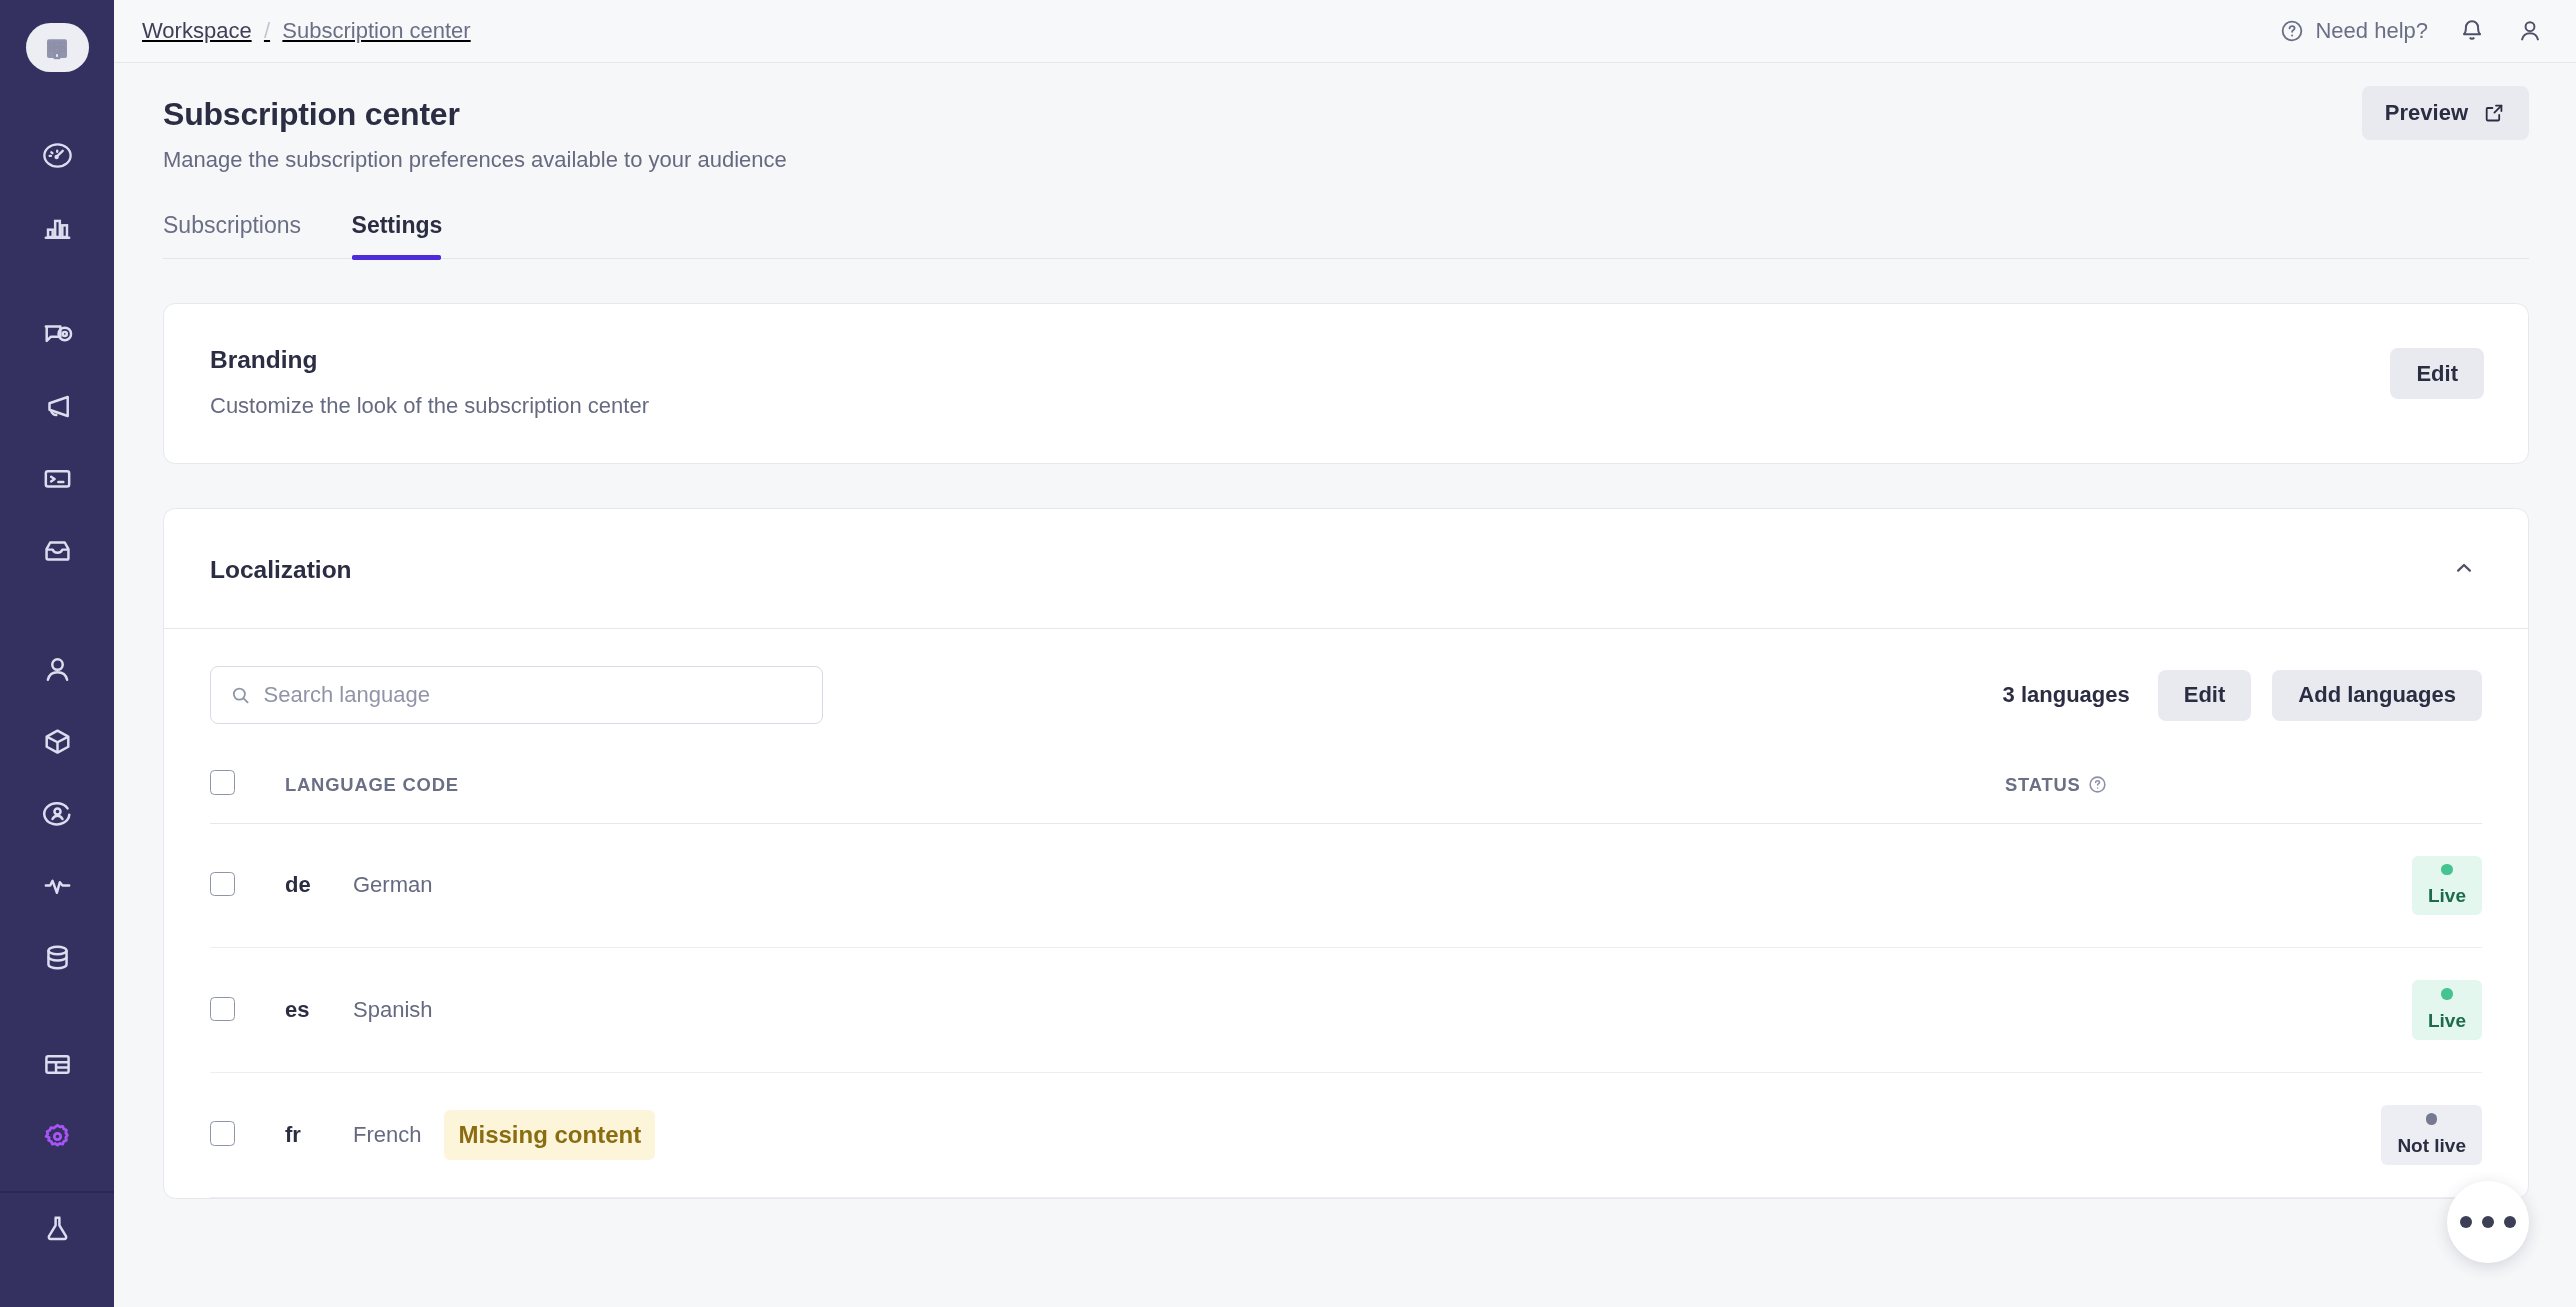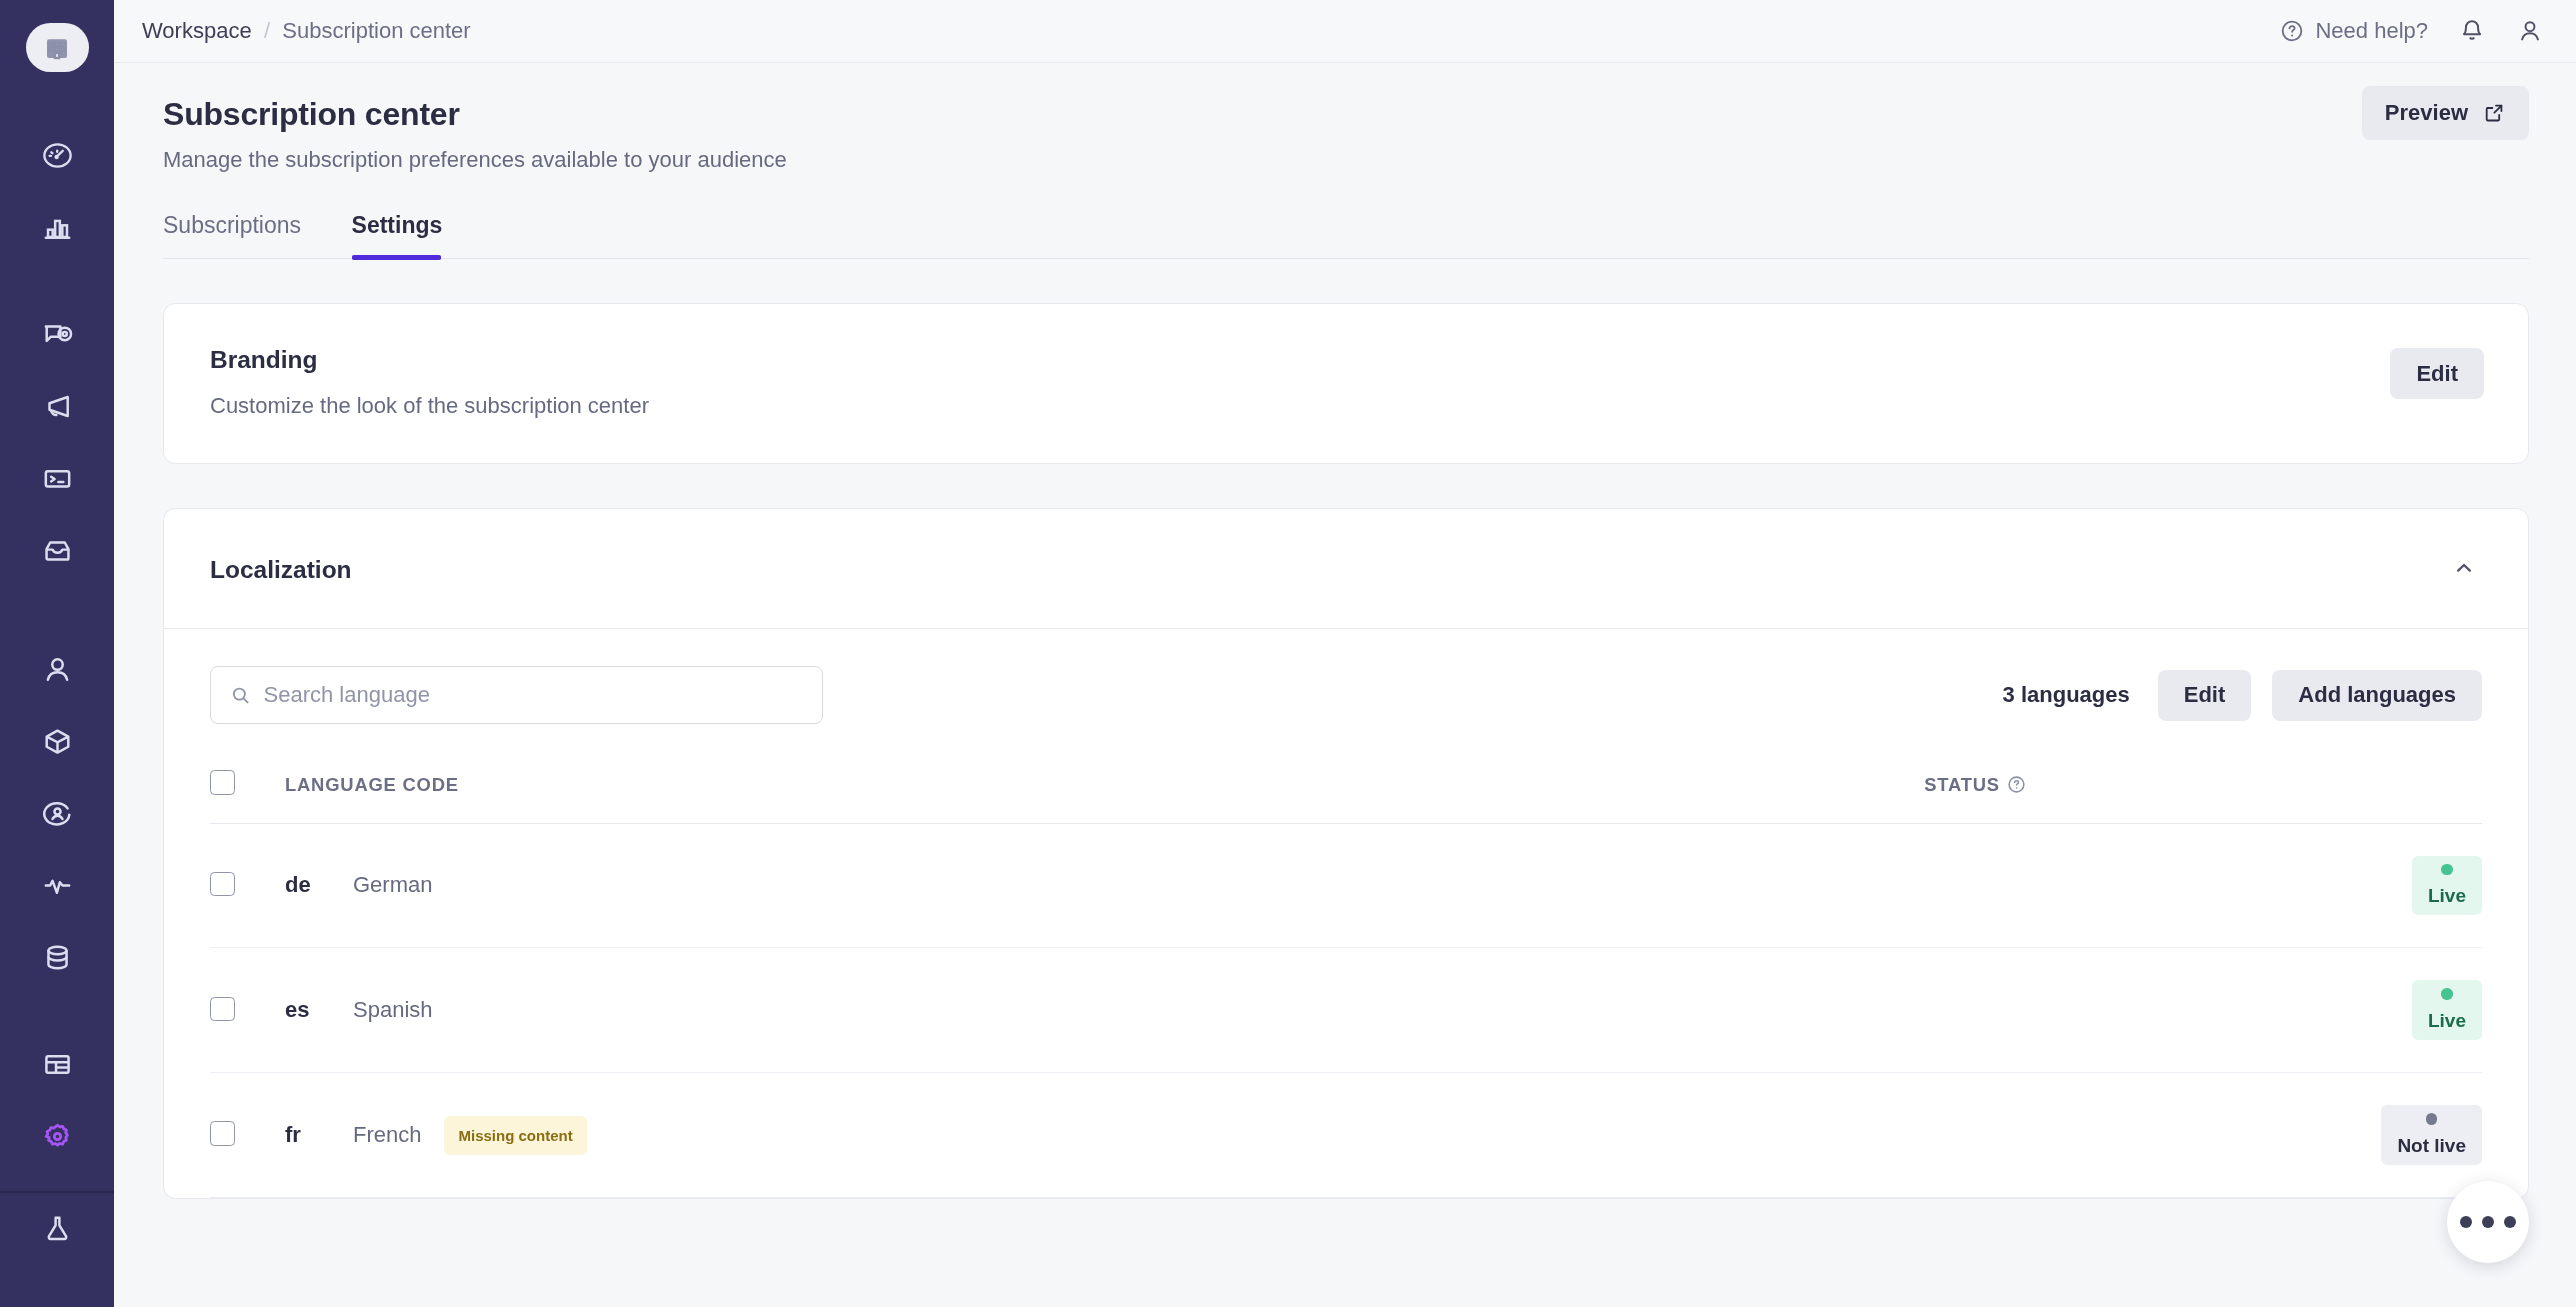--- a/index.html
+++ b/index.html
@@ -37,21 +37,21 @@
 
   
   .main { flex: 1; height: 1307px; background: #f6f7f9; position: relative; }
 
   .topbar {
     height: 63px; background: #f7f8fa;
     border-bottom: 0.9px solid #e6e8ee;
     display: flex; align-items: center;
     padding: 0 32px 0 28px;
   }
-  .crumbs { display: flex; align-items: flex-end; gap: 12.3px; font-size: 22px; }
+  .crumbs { display: flex; align-items: flex-end; gap: 12.3px; font-size: 22px; text-decoration: underline; }
   .crumb-root { color: #3d3f56; }
   .crumb-sep { color: #c3c6d2; font-size: 22px; }
   .crumb-cur { color: #6b6f85; }
   .topbar-right { margin-left: auto; display: flex; align-items: center; gap: 30px; }
   .need-help { display: flex; align-items: center; gap: 10.5px; color: #6b6f85; font-size: 22px; cursor: pointer; }
 
   .content { padding: 33px 47px 0 49px; }
   .page-title { font-size: 32px; font-weight: 700; color: #2b2d42; letter-spacing: -0.2px; }
   .page-sub { margin-top: 14px; font-size: 22px; color: #666a80; }
 
@@ -125,21 +125,21 @@
   .status-head { display: inline-flex; align-items: center; gap: 6px; }
   .cb {
     width: 24.5px; height: 24.5px; border: 1.8px solid #9094a8; border-radius: 4.4px;
     background: #fff; display: inline-block; cursor: pointer;
   }
   .code { font-size: 22px; font-weight: 700; color: #2b2d42; display: inline-block; width: 68px; }
   .lname { font-size: 22px; color: #666a80; }
   .row-cell { display: flex; align-items: center; }
   .badge-warn {
     margin-left: 23px; background: #fdf5d9; color: #8a6d11;
-    font-size: 15px; font-weight: 700; border-radius: 6.1px; padding: 11px 14px;
+    font-size: 24px; font-weight: 700; border-radius: 6.1px; padding: 11px 14px;
   }
   .badge {
     display: inline-flex; align-items: center; gap: 10.5px;
     border-radius: 6.1px; padding: 8px 16px; font-size: 19px; font-weight: 700; flex-direction: column;
   }
   .badge .dot { width: 11.4px; height: 11.4px; border-radius: 50%; display: inline-block; }
   .badge-live { background: #e3f7ee; color: #1c6b4b; }
   .badge-live .dot { background: #45c391; }
   .badge-notlive { background: #eceef3; color: #2b2d42; }
   .badge-notlive .dot { background: #767a90; }

